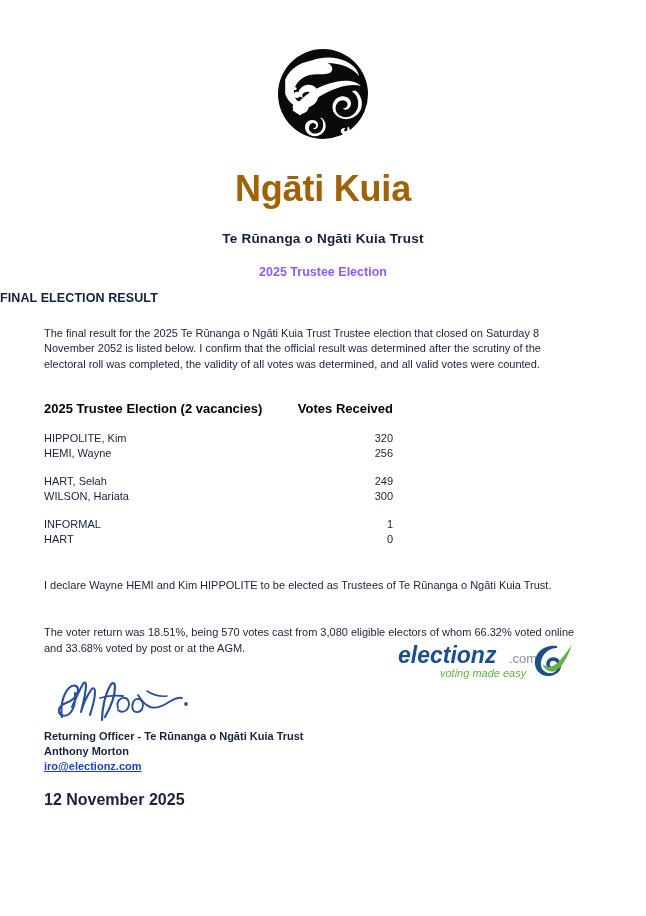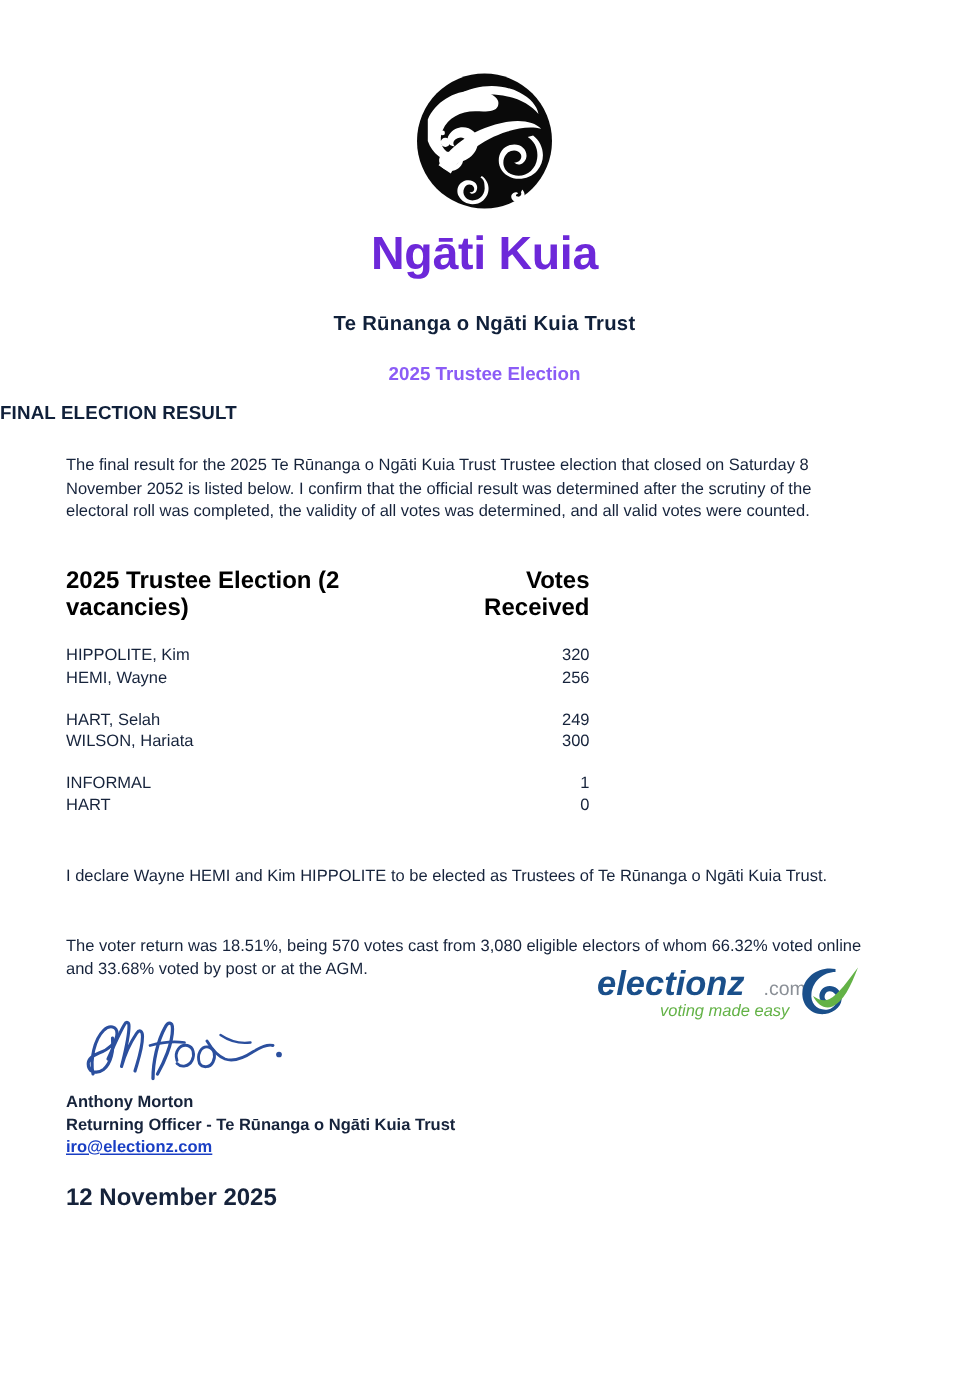--- a/index.html
+++ b/index.html
@@ -26,25 +26,25 @@
     padding-top: 40px;
     text-align: center;
   }
   .crest {
     display: block;
     margin: 0 auto;
     width: 108px;
     height: 108px;
   }
   .wordmark {
-    margin-top: 4px;
-    font-size: 31px;
+    margin-top: 21px;
+    font-size: 36px;
     font-weight: bold;
     letter-spacing: -0.2px;
-    color: #6d28d9;
+    color: #a16207;
     line-height: 1.1;
   }
 
   .org-title {
     margin-top: 22px;
     text-align: center;
     font-size: 13.5px;
     font-weight: bold;
     color: #10203a;
     letter-spacing: 0.2px;
@@ -78,21 +78,21 @@
   .declare-para { margin-top: 32px; }
   .return-para { margin-top: 31px; }
 
   
   .results {
     margin-top: 29px;
     width: 349px;
     border-collapse: collapse;
   }
   .results th {
-    font-size: 16px;
+    font-size: 13px;
     font-weight: bold;
     color: #000000;
     padding: 0;
     text-align: left;
   }
   .results th.votes-head { text-align: right; }
   .results td {
     font-size: 11px;
     color: #16233b;
     padding: 0;
@@ -279,22 +279,22 @@
           <path d="M50 21 C57 19 66 18 73 19" stroke-width="1.8"></path>
           <path d="M68 31 C66 25 70 20 75 21 C79 22 80 27 78 31 C76 35 71 36 68 33" stroke-width="1.9"></path>
           <path d="M83 33 C81 27 84 21 89 22 C93 23 94 28 92 32 C90 36 85 36 83 33" stroke-width="1.9"></path>
           <path d="M88 18 C91 23 95 28 100 30 C106 32 113 29 119 25 C124 22 128 20 132 21" stroke-width="1.9"></path>
           <path d="M97 14 C103 18 110 20 117 19" stroke-width="1.6"></path>
         </g>
         <circle cx="136" cy="27" r="1.9" fill="#2b4f9e"></circle>
       </svg>
 
       <div class="signer">
+        <div>Returning Officer - Te Rūnanga o Ngāti Kuia Trust</div>
         <div>Anthony Morton</div>
-        <div>Returning Officer - Te Rūnanga o Ngāti Kuia Trust</div>
         <a class="sig-email" href="#">iro@electionz.com</a>
       </div>
 
       <div class="sig-date">12 November 2025</div>
     </div>
   </div>
 
   <div class="brand">
     <svg viewBox="0 0 178 44" width="178" height="44">
       <text x="2" y="24" font-family="'Liberation Sans', sans-serif" font-size="23" font-weight="bold" font-style="italic" fill="#1a4f8a">electionz</text>

